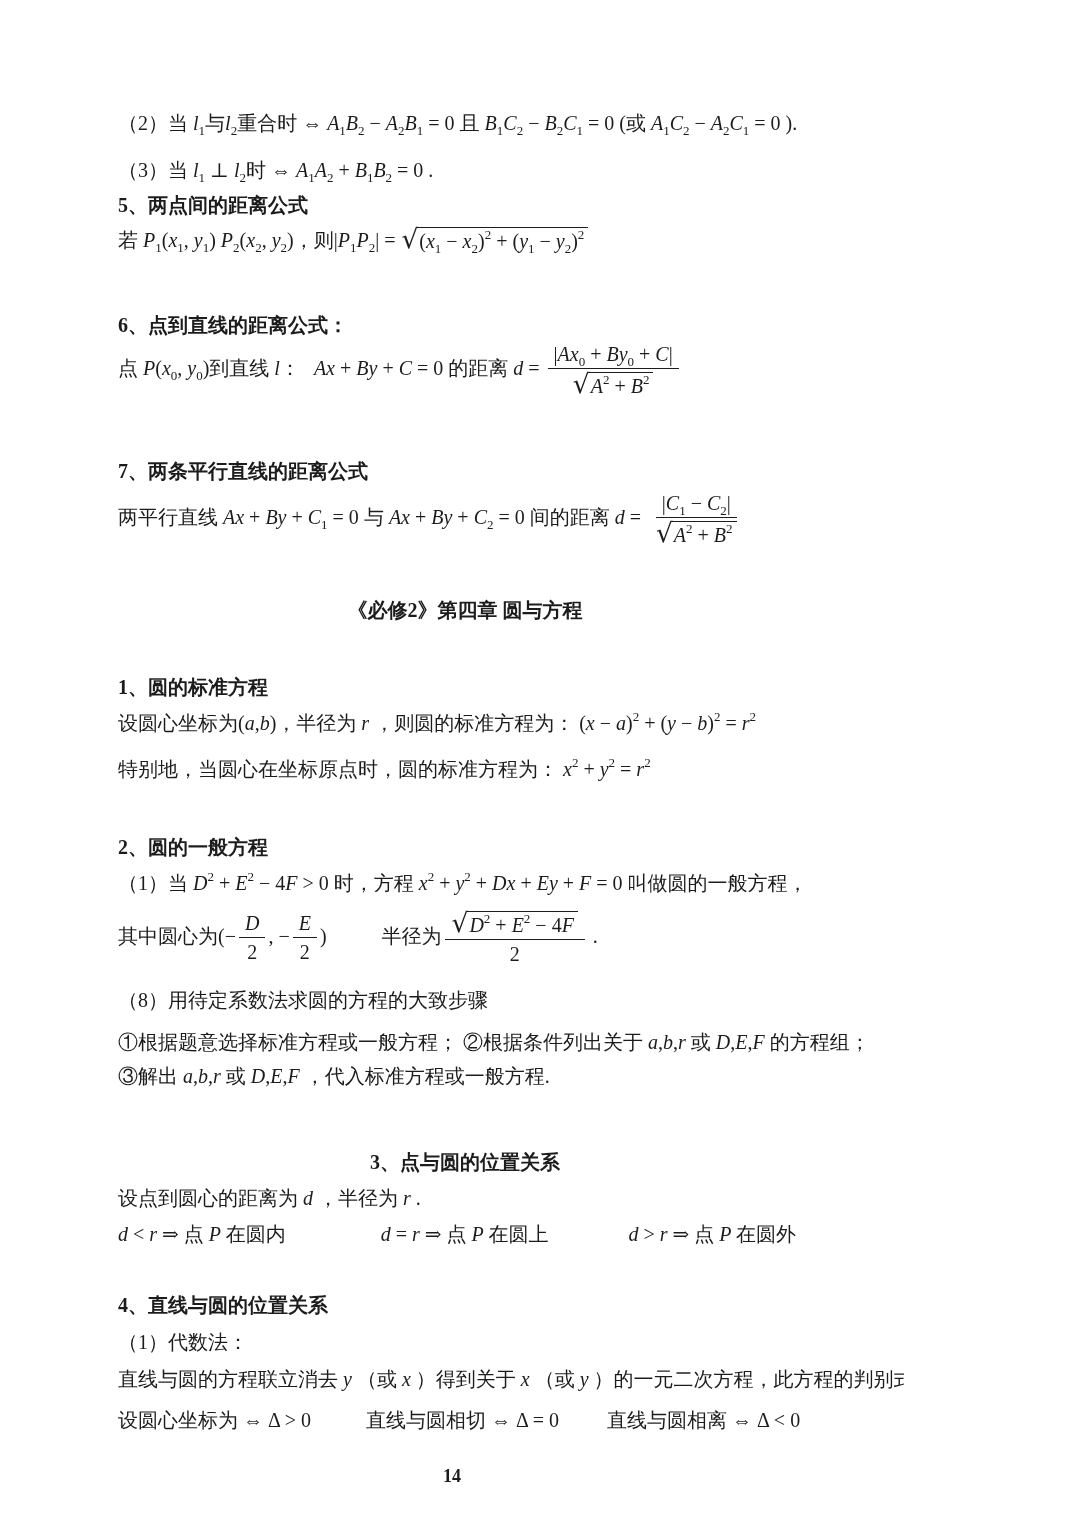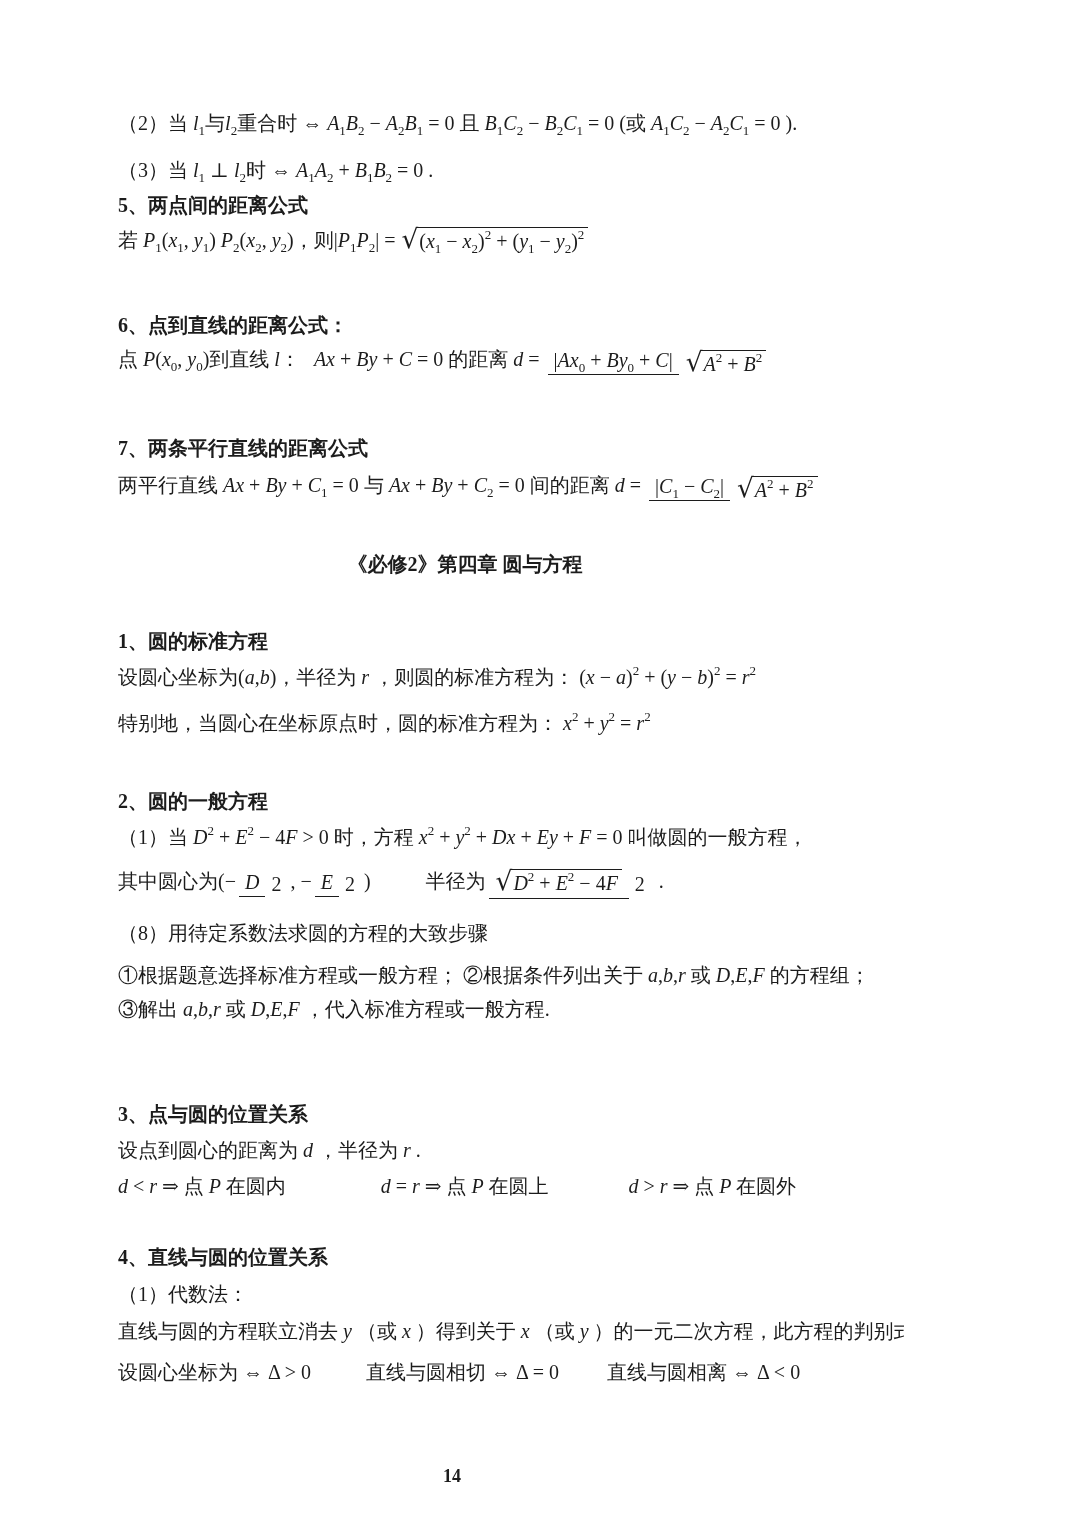--- a/index.html
+++ b/index.html
@@ -33,21 +33,21 @@
   .msub {
     font-family: "Liberation Serif", serif;
     font-size: 13px; line-height: 0; vertical-align: -5px;
   }
   .msup {
     font-family: "Liberation Serif", serif;
     font-size: 13px; line-height: 0; vertical-align: 9px;
   }
   .gap { display: inline-block; }
   .frac {
-    display: inline-flex; flex-direction: row; align-items: center;
+    display: inline-flex; flex-direction: column; align-items: center;
     vertical-align: middle; margin: 0 3px; line-height: 1.12; text-align: center; justify-content: flex-end;
   }
   .fnum { display: block; padding: 1px 6px 3px; border-bottom: 1.7px solid #1c1c1c; }
   .fden { display: block; padding: 3px 6px 1px; }
   .sqrt { display: inline-flex; align-items: flex-start; margin: 0 1px; }
   .rsign {
     font-family: "DejaVu Sans", sans-serif;
     font-size: 1.32em; line-height: 0.8; font-style: normal;
     transform: translateY(1px); margin-right: -1px;
   }
@@ -101,21 +101,21 @@
         </span><span class="mu">)</span><span class="gap" style="width: 55px;"></span><span class="cn">半径为</span><span class="frac">
           <span class="fnum"><span class="sqrt">
               <span class="rsign">√</span>
               <span class="rbody"><span class="mi">D</span><span class="msup">2</span><span class="mu"> + </span><span class="mi">E</span><span class="msup">2</span><span class="mu"> − 4</span><span class="mi">F</span></span>
             </span></span>
           <span class="fden"><span class="mu">2</span></span>
         </span><span class="mu"> .</span></div>
       <div class="block para" style="margin-top: 17px;"><span class="cn">（8）用待定系数法求圆的方程的大致步骤</span></div>
       <div class="block para" style="margin-top: 8px;"><span class="cn">①根据题意选择标准方程或一般方程； ②根据条件列出关于 </span><span class="mi">a</span><span class="mu">,</span><span class="mi">b</span><span class="mu">,</span><span class="mi">r</span><span class="cn"> 或</span><span class="mi"> D</span><span class="mu">,</span><span class="mi">E</span><span class="mu">,</span><span class="mi">F</span><span class="cn"> 的方程组；</span></div>
       <div class="block para" style="margin-top: 0px;"><span class="cn">③解出 </span><span class="mi">a</span><span class="mu">,</span><span class="mi">b</span><span class="mu">,</span><span class="mi">r</span><span class="cn"> 或</span><span class="mi"> D</span><span class="mu">,</span><span class="mi">E</span><span class="mu">,</span><span class="mi">F</span><span class="cn"> ，代入标准方程或一般方程.</span></div>
-      <div class="block heading" style="margin-top: 71px;"><span class="cn">3、点与圆的位置关系</span></div>
+      <div class="block heading" style="margin-top: 52px; text-align: center;"><span class="cn">3、点与圆的位置关系</span></div>
       <div class="block para" style="margin-top: 2px;"><span class="cn">设点到圆心的距离为</span><span class="mi"> d </span><span class="cn">，半径为</span><span class="mi"> r </span><span class="mu">.</span></div>
       <div class="block para" style="margin-top: 2px;"><span class="mi">d</span><span class="mu"> &lt; </span><span class="mi">r</span><span class="mu"> ⇒ </span><span class="cn">点</span><span class="mi"> P </span><span class="cn">在圆内</span><span class="gap" style="width: 95px;"></span><span class="mi">d</span><span class="mu"> = </span><span class="mi">r</span><span class="mu"> ⇒ </span><span class="cn">点</span><span class="mi"> P </span><span class="cn">在圆上</span><span class="gap" style="width: 80px;"></span><span class="mi">d</span><span class="mu"> &gt; </span><span class="mi">r</span><span class="mu"> ⇒ </span><span class="cn">点</span><span class="mi"> P </span><span class="cn">在圆外</span></div>
       <div class="block heading" style="margin-top: 37px;"><span class="cn">4、直线与圆的位置关系</span></div>
       <div class="block para" style="margin-top: 3px;"><span class="cn">（1）代数法：</span></div>
       <div class="block para" style="margin-top: 3px;"><span class="cn">直线与圆的方程联立消去</span><span class="mi"> y </span><span class="cn">（或</span><span class="mi"> x </span><span class="cn">）得到关于</span><span class="mi"> x </span><span class="cn">（或</span><span class="mi"> y </span><span class="cn">）的一元二次方程，此方程的判别式为</span><span class="mu"> Δ </span><span class="cn">，则</span></div>
       <div class="block para" style="margin-top: 7px;"><span class="cn">设圆心坐标为</span><span class="mu"> ⇔ Δ &gt; 0</span><span class="gap" style="width: 55px;"></span><span class="cn">直线与圆相切</span><span class="mu"> ⇔ Δ = 0</span><span class="gap" style="width: 48px;"></span><span class="cn">直线与圆相离</span><span class="mu"> ⇔ Δ &lt; 0</span></div>
     </div>
   <div class="page-number">14</div>
 </div>
 

